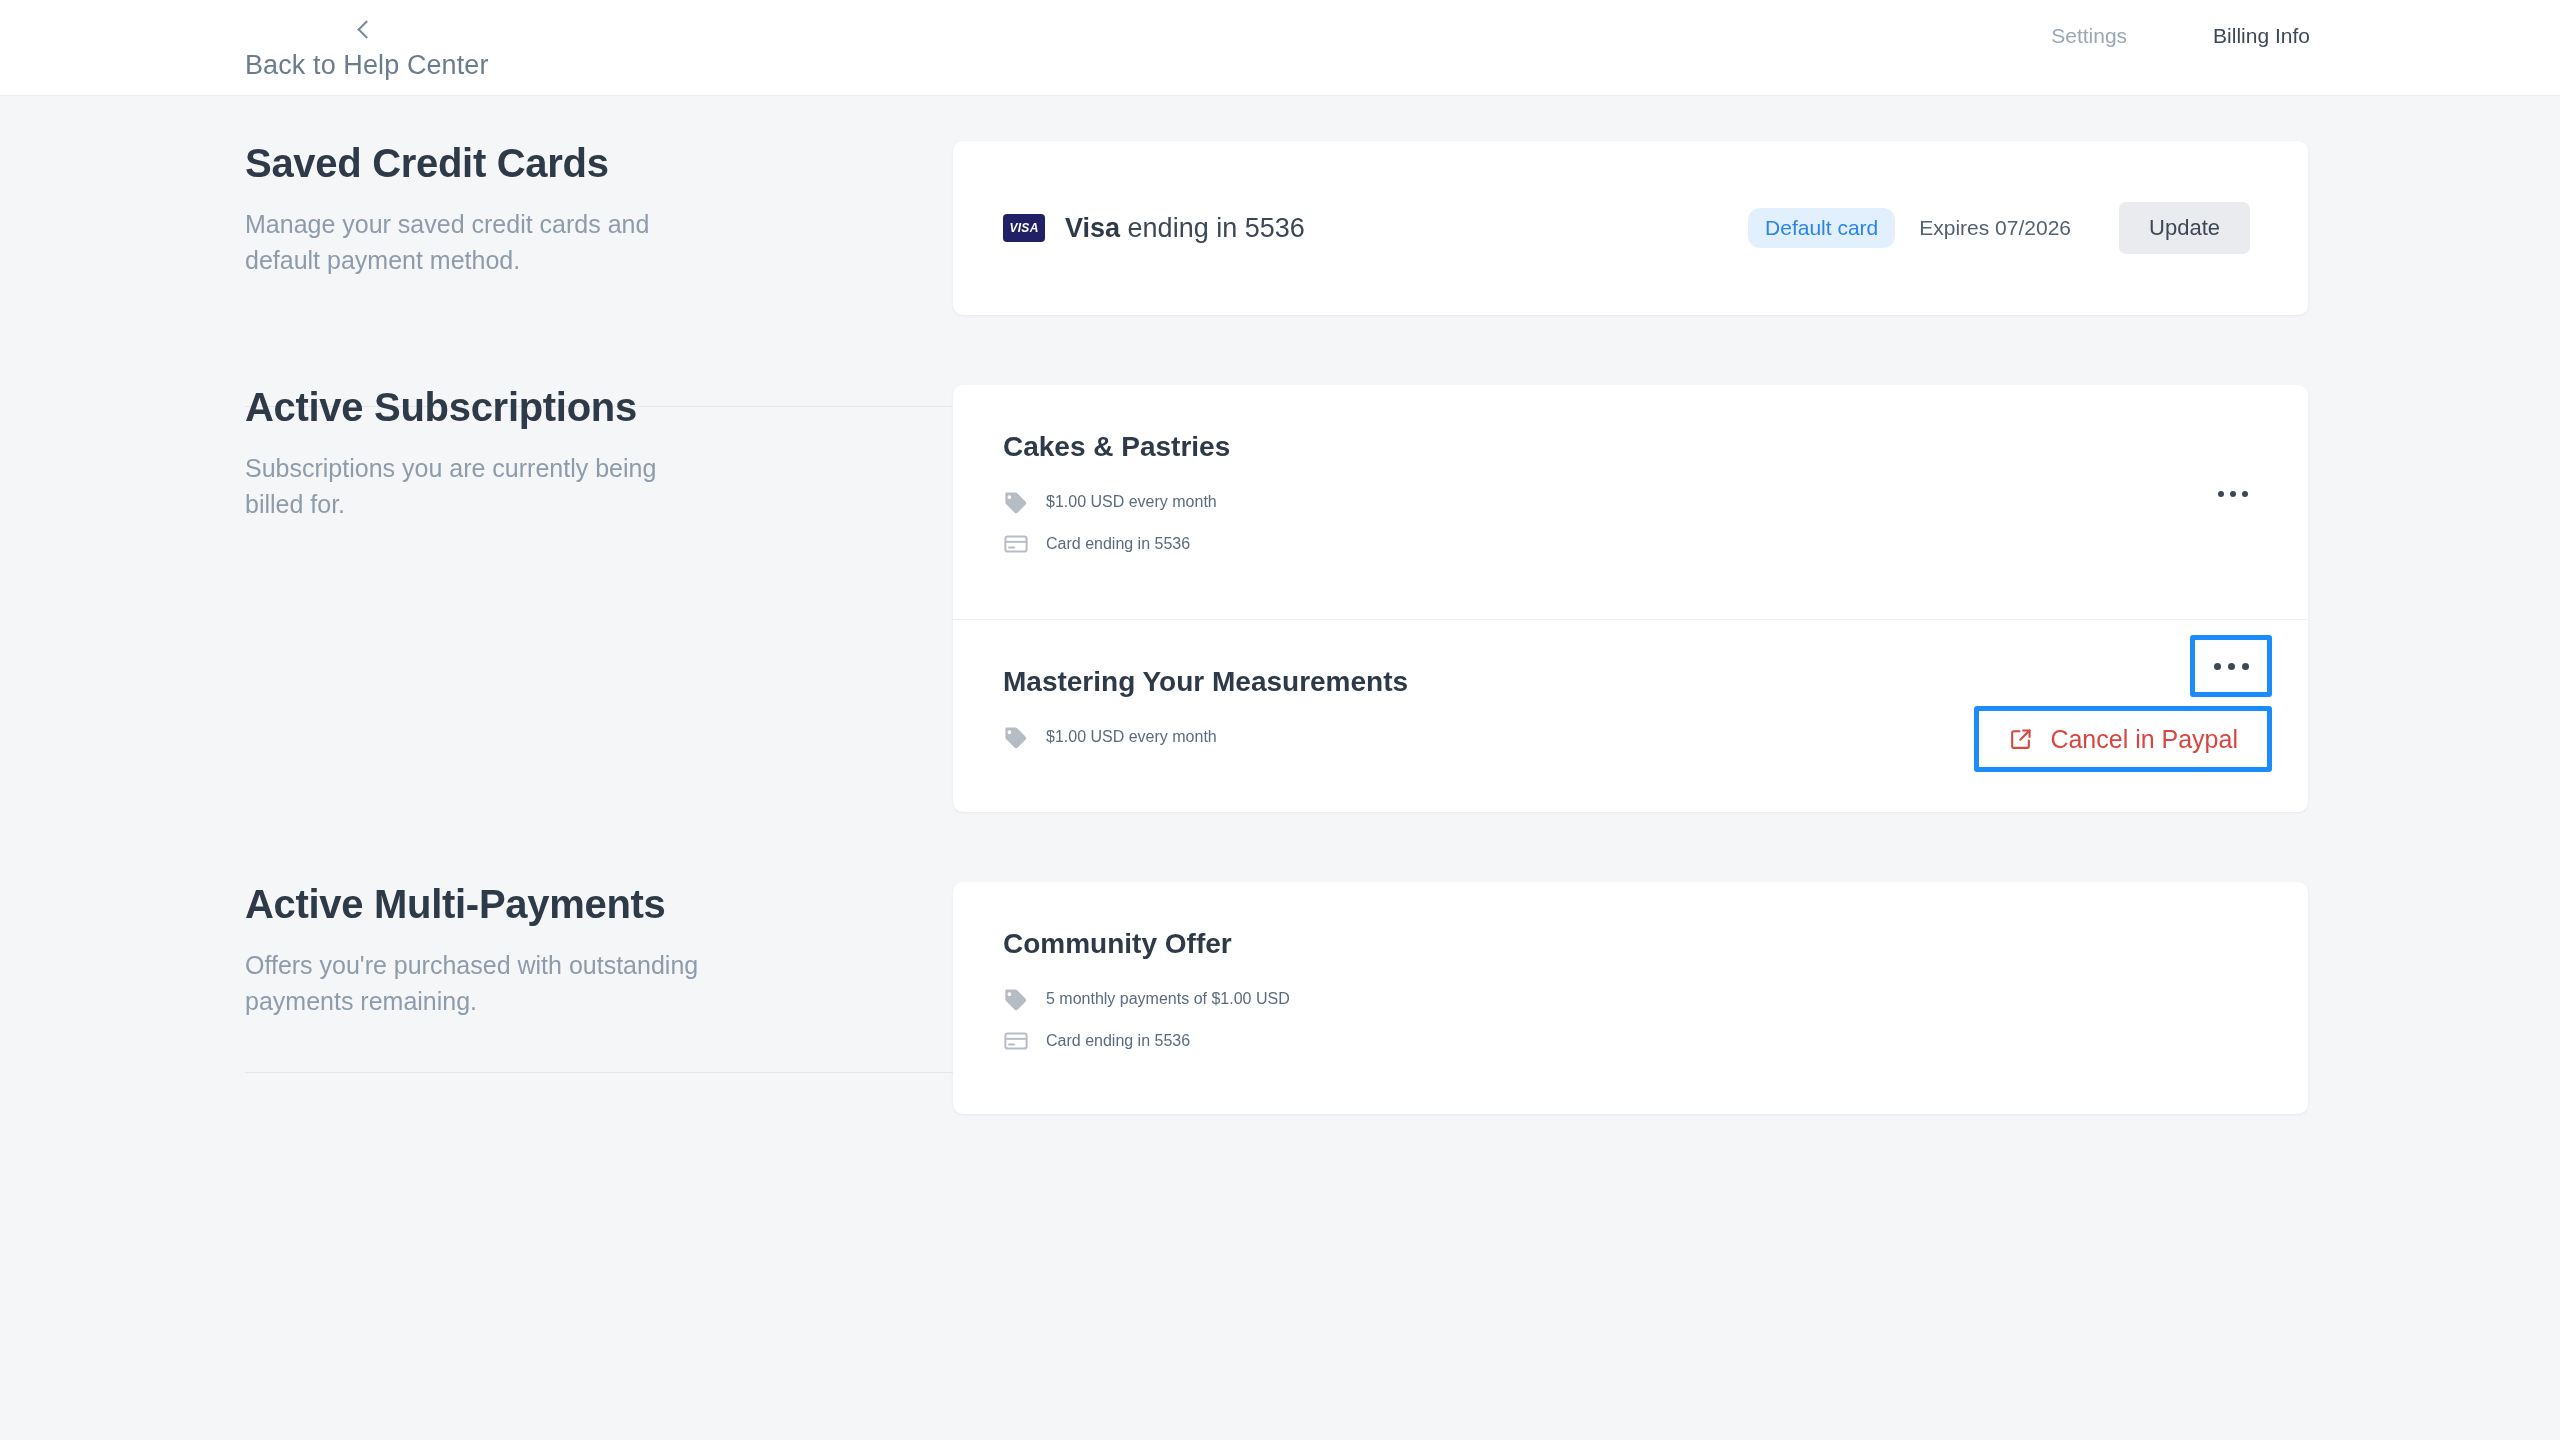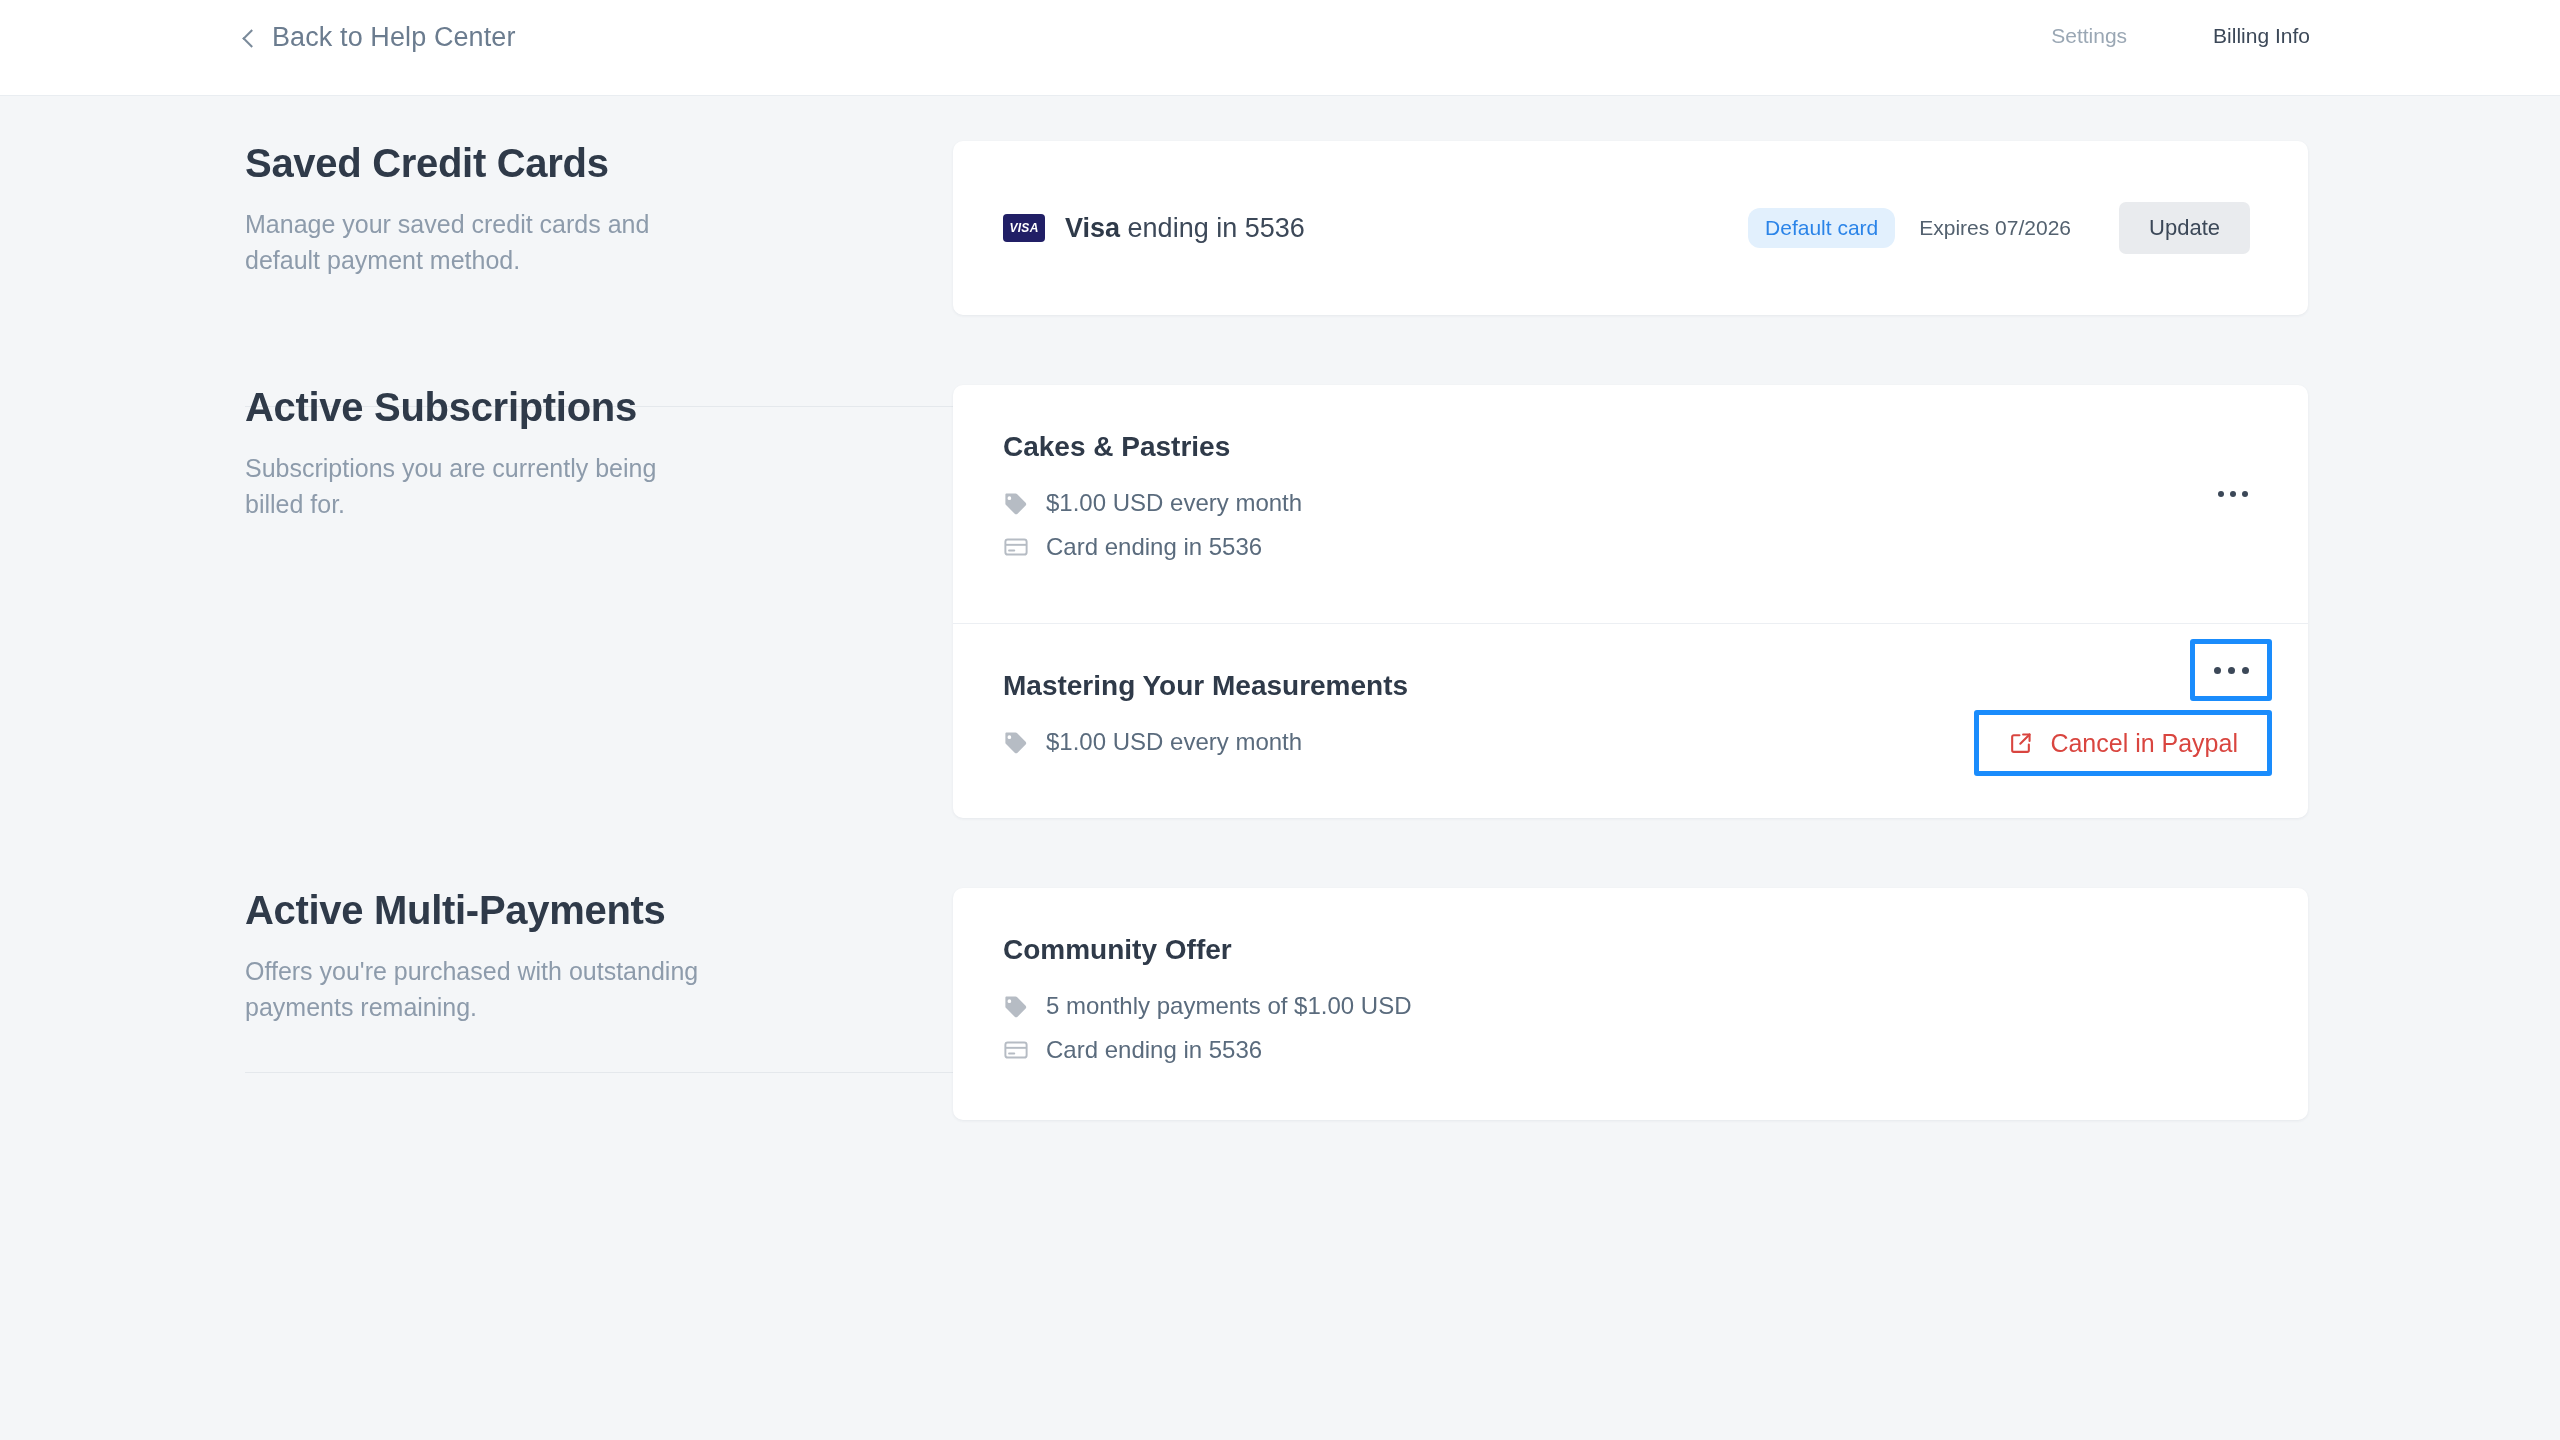--- a/index.html
+++ b/index.html
@@ -22,20 +22,21 @@
     border-bottom: 1px solid #e9edf1;
   }
   .back-link {
     position: absolute;
     left: 245px;
     top: 22px;
     display: flex;
     align-items: center;
     gap: 14px;
     cursor: pointer;
+    flex-direction: column;
   }
   .chev {
     display: block;
     width: 13px; height: 13px;
     border-left: 2.5px solid #7a8a9a;
     border-bottom: 2.5px solid #7a8a9a;
     transform: rotate(45deg);
     margin-top: 1px;
   }
   .back-label {
@@ -181,21 +182,21 @@
     margin-bottom: 26px;
   }
   .meta-line {
     display: flex;
     align-items: center;
     gap: 17px;
     margin-bottom: 16px;
   }
   .meta-line:last-child { margin-bottom: 0; }
   .meta-text {
-    font-size: 24px;
+    font-size: 16px;
     color: #5a6b7d;
   }
   .icon-svg { display: block; }
 
   .dots-btn {
     position: absolute;
     right: 52px;
     display: flex;
     align-items: center;
     justify-content: center;

